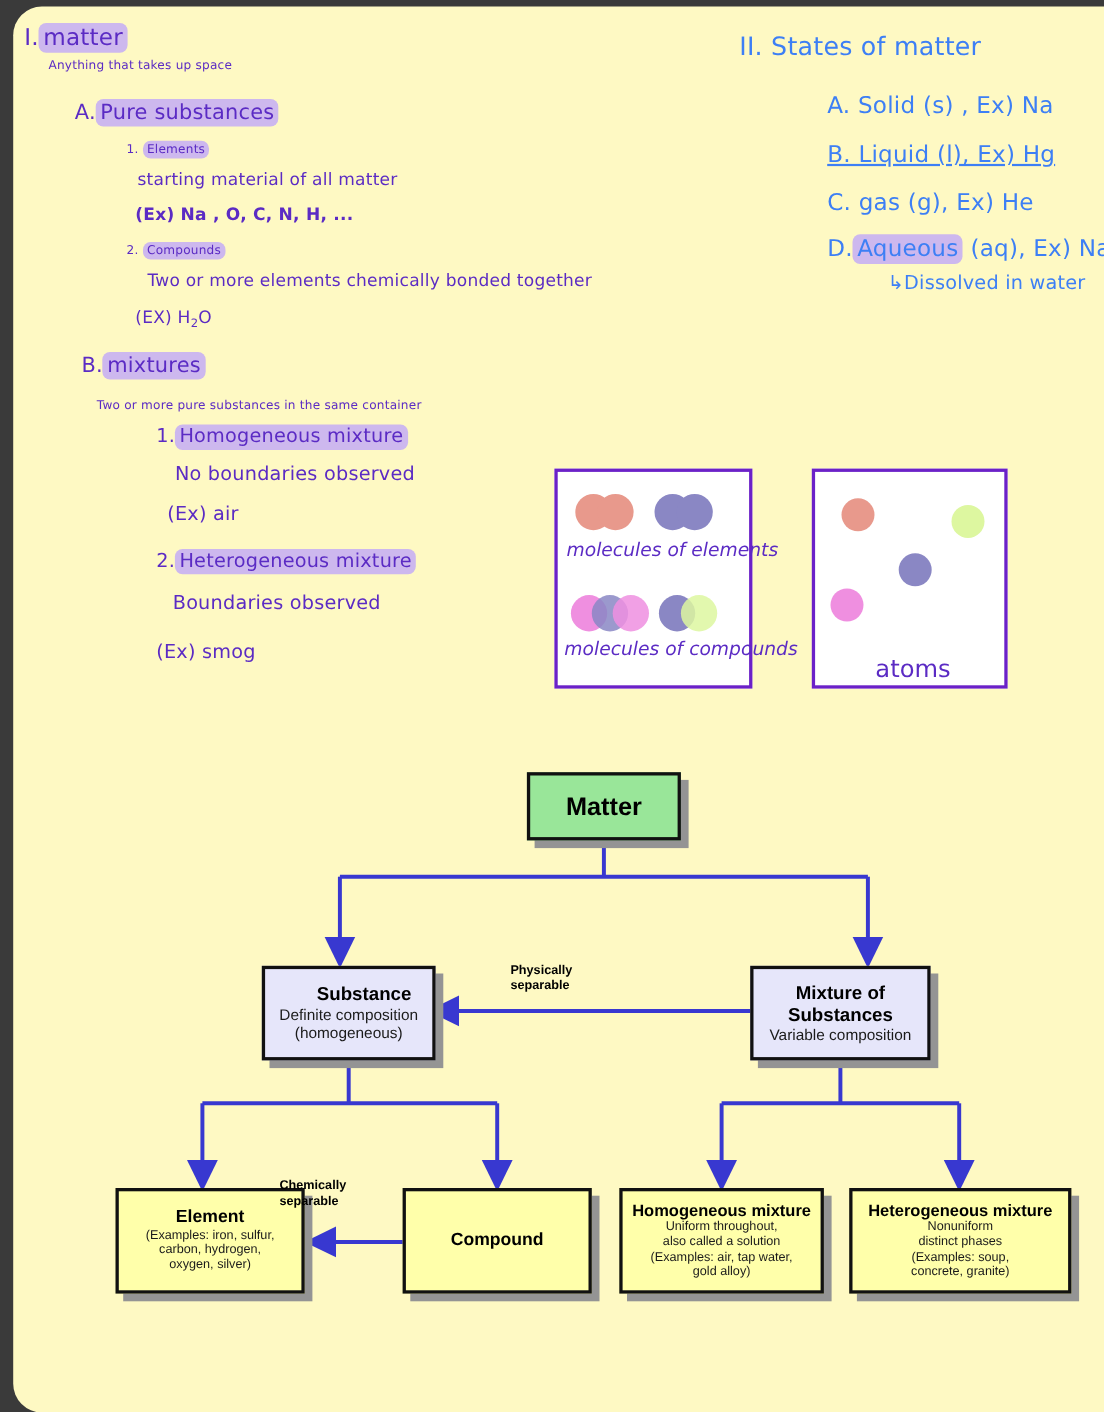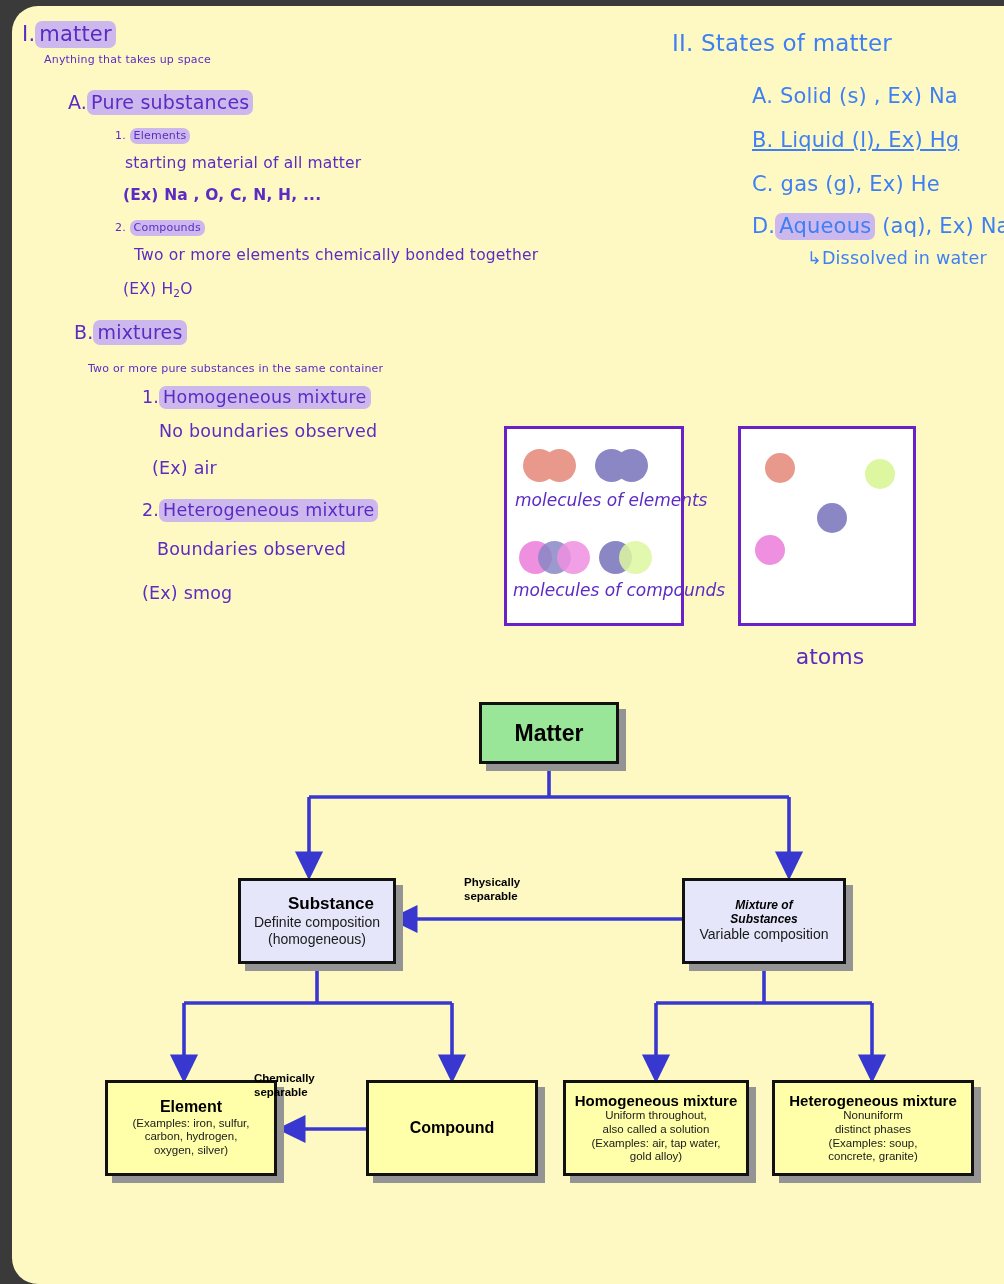--- a/index.html
+++ b/index.html
@@ -196,21 +196,21 @@
 
     <div class="mlabel" style="left:6px; top:152px; width:168px;">molecules of
 compounds</div>
   </div>
 
   <div class="mbox" style="left:726px; top:420px; width:178px; height:200px;">
     <div class="circ" style="left:24px; top:24px; width:30px; height:30px; background:#e8998c;"></div>
     <div class="circ" style="left:124px; top:30px; width:30px; height:30px; background:#ddf7a0;"></div>
     <div class="circ" style="left:76px; top:74px; width:30px; height:30px; background:#8a87c4;"></div>
     <div class="circ" style="left:14px; top:106px; width:30px; height:30px; background:#ef8fe0;"></div>
-    <div class="mlabel" style="left:0; top:168px; width:178px; font-size:22px;margin-top:48px;">atoms</div>
+    <div class="mlabel" style="left:0; top:168px; width:178px; font-size:22px;">atoms</div>
   </div>
 
   <div id="flow">
 
     <svg class="wires" viewBox="0 0 992 560" preserveAspectRatio="none">
       <defs>
         <marker id="ah" markerWidth="9" markerHeight="9" refX="3.2" refY="4.5" orient="auto">
           <path d="M0,0.6 L8,4.5 L0,8.4 Z" fill="#3838d0"></path>
         </marker>
       </defs>
@@ -241,21 +241,21 @@
       <div class="ttl" style="font-size:23px;">Matter</div>
     </div>
 
     <div class="fbox lav" style="left:226px; top:212px; width:158px; height:86px;">
       <div class="ttl" style="font-size:17px;margin-left:28px;">Substance</div>
       <div class="sub" style="font-size:14px; white-space:pre-line;">Definite composition
 (homogeneous)</div>
     </div>
 
     <div class="fbox lav" style="left:670px; top:212px; width:164px; height:86px;">
-      <div class="ttl" style="font-size:12px; white-space:pre-line;font-style:italic;">Mixture of
+      <div class="ttl" style="font-size:17px; white-space:pre-line;">Mixture of
 Substances</div>
       <div class="sub" style="font-size:14px;">Variable composition</div>
     </div>
 
     <div class="fbox yellow" style="left:93px; top:414px; width:172px; height:96px;">
       <div class="ttl" style="font-size:16px;">Element</div>
       <div class="sub" style="font-size:11.5px; white-space:pre-line;">(Examples:  iron, sulfur,
 carbon, hydrogen,
 oxygen, silver)</div>
     </div>

